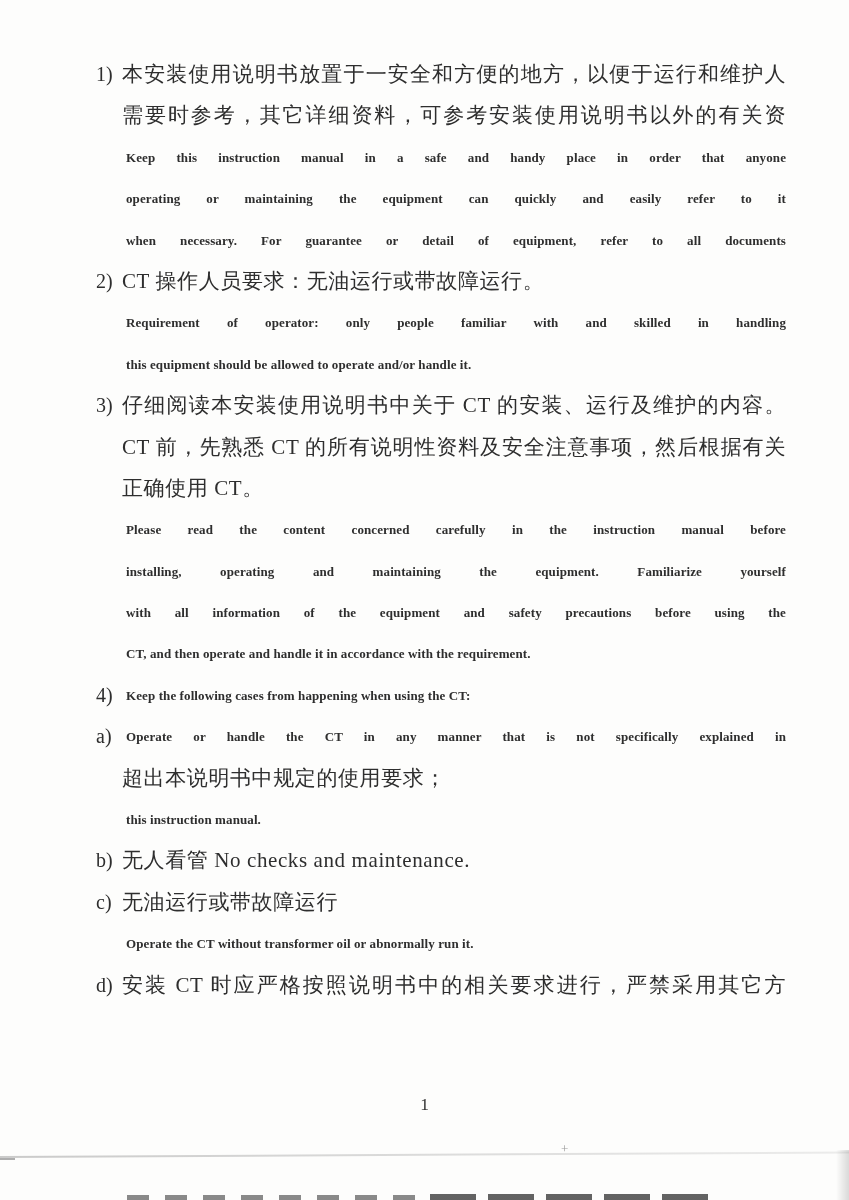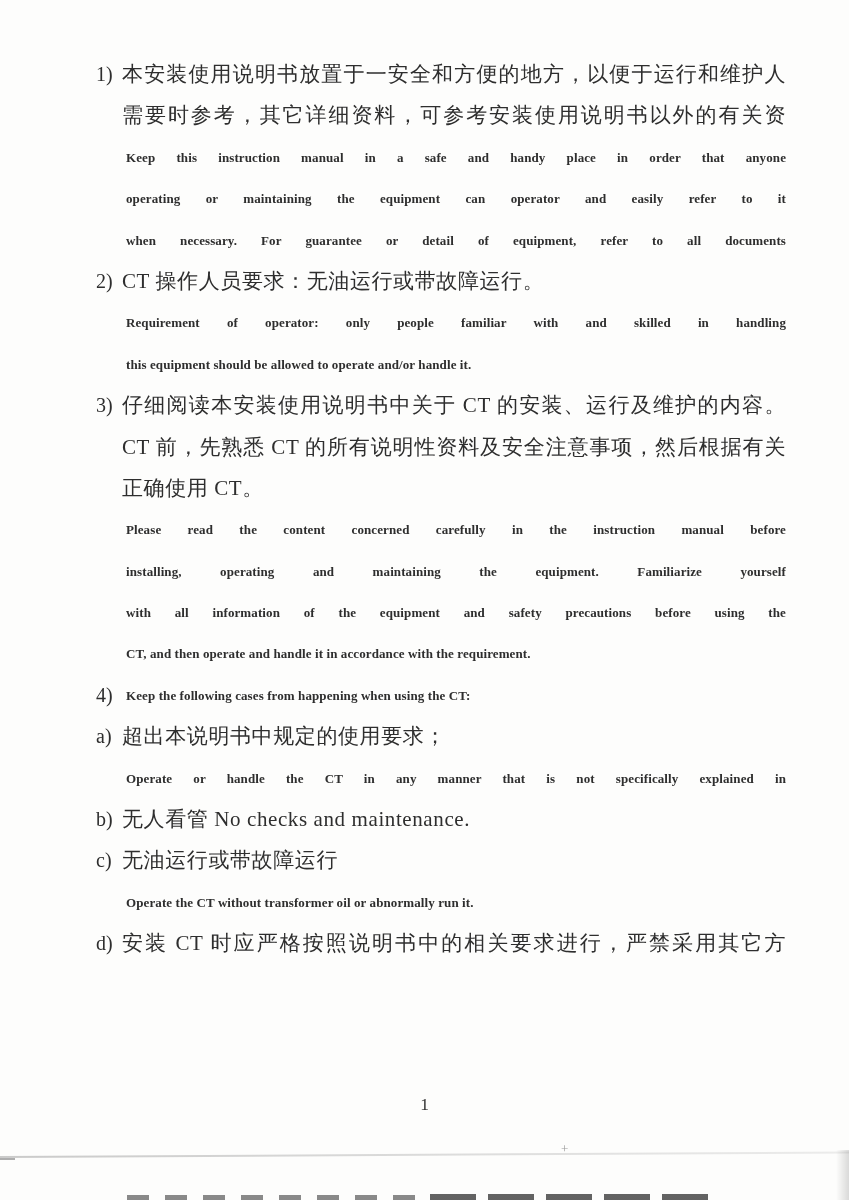--- a/index.html
+++ b/index.html
@@ -120,21 +120,21 @@
 <body>
 
 <div class="page">
   <div class="content">
 
     <div class="block">
       <span class="marker">1)</span>
       <div class="line zh just">本安装使用说明书放置于一安全和方便的地方，以便于运行和维护人员</div>
       <div class="line zh just">需要时参考，其它详细资料，可参考安装使用说明书以外的有关资料。</div>
       <div class="line en just">Keep this instruction manual in a safe and handy place in order that anyone</div>
-      <div class="line en just">operating or maintaining the equipment can operator and easily refer to it</div>
+      <div class="line en just">operating or maintaining the equipment can quickly and easily refer to it</div>
       <div class="line en just">when necessary. For guarantee or detail of equipment, refer to all documents</div>
     </div>
 
     <div class="block">
       <span class="marker">2)</span>
       <div class="line zh">CT 操作人员要求：无油运行或带故障运行。</div>
       <div class="line en just">Requirement of operator: only people familiar with and skilled in handling</div>
       <div class="line en">this equipment should be allowed to operate and/or handle it.</div>
     </div>
 
@@ -149,22 +149,23 @@
       <div class="line en">CT, and then operate and handle it in accordance with the requirement.</div>
     </div>
 
     <div class="block">
       <span class="marker">4)</span>
       <div class="line en">Keep the following cases from happening when using the CT:</div>
     </div>
 
     <div class="block">
       <span class="marker">a)</span>
+      <div class="line en just">Operate or handle the CT in any manner that is not specifically explained in</div>
       <div class="line zh">超出本说明书中规定的使用要求；</div>
-      <div class="line en just">Operate or handle the CT in any manner that is not specifically explained in</div>
+      <div class="line en">this instruction manual.</div>
     </div>
 
     <div class="block">
       <span class="marker">b)</span>
       <div class="line zh">无人看管 No checks and maintenance.</div>
     </div>
 
     <div class="block">
       <span class="marker">c)</span>
       <div class="line zh">无油运行或带故障运行</div>

